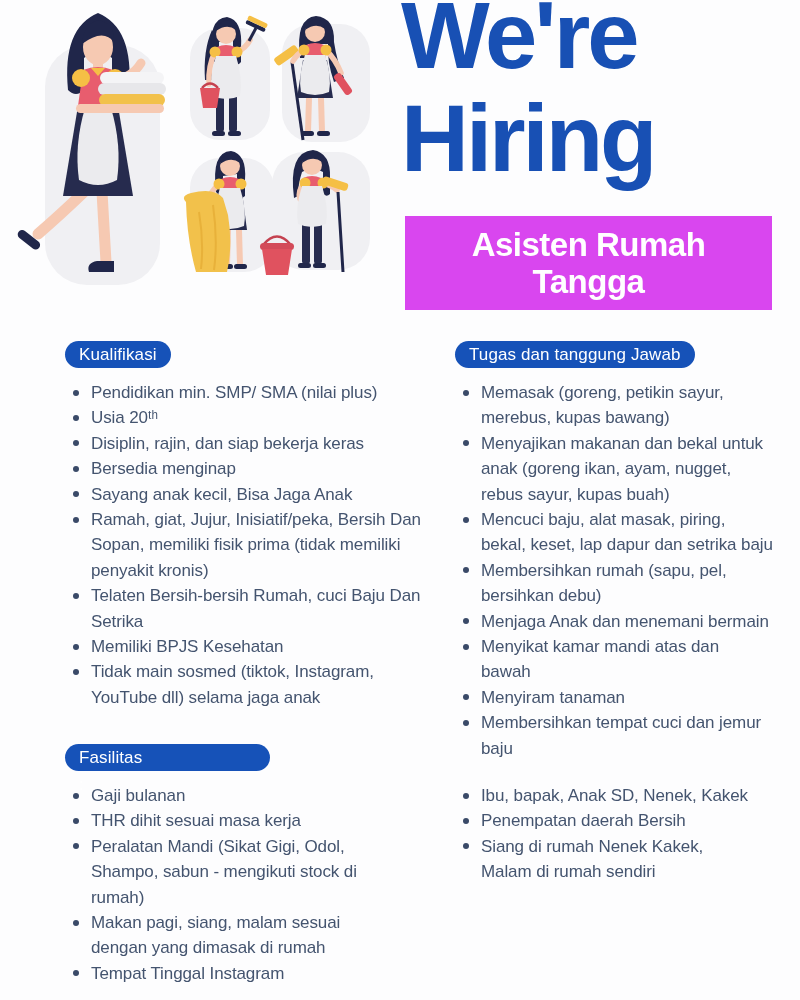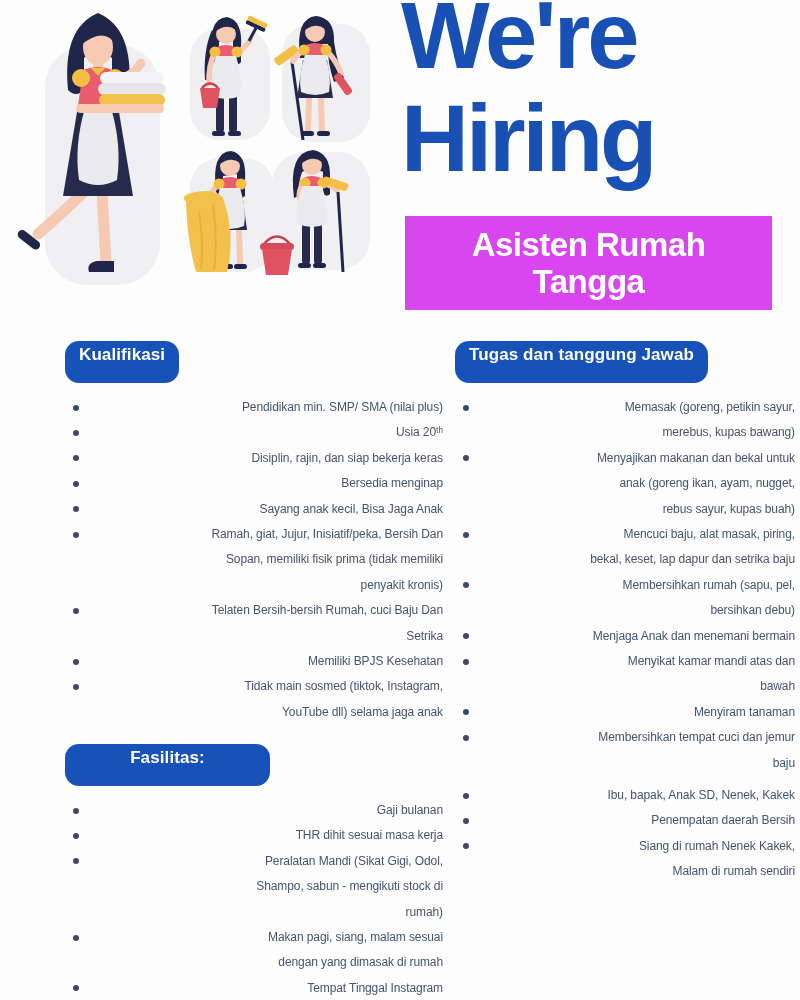--- a/index.html
+++ b/index.html
@@ -23,29 +23,29 @@
     letter-spacing:-0.5px;white-space:pre-line;
   }
   
   .block{position:absolute;}
   .block-kualifikasi{left:65px;top:341px;width:378px;}
   .block-fasilitas{left:65px;top:744px;width:378px;}
   .block-tugas{left:455px;top:341px;width:340px;}
   .block-keterangan{left:455px;top:771px;width:340px;}
   .pill{
     display:inline-block;background:#1652b8;color:#ffffff;
-    font-size:17px;line-height:27px;height:42px;padding:0 14px;
-    border-radius:14px;font-weight:700;letter-spacing:0.1px;
-  }
-  .pill-wide{width:177px;display:flex;justify-content:center;}
+    font-size:17px;line-height:27px;height:27px;padding:0 14px;
+    border-radius:14px;font-weight:400;letter-spacing:0.1px;
+  }
+  .pill-wide{width:177px;display:flex;justify-content:flex-start;flex-direction:column;}
   .block ul{margin:12px 0 0 0;padding:0;list-style:none;}
   .block li{
     position:relative;padding-left:26px;margin:0;
-    color:#44546f;font-size:12px;line-height:25.4px;
-    white-space:pre-line;letter-spacing:-0.1px;text-align:right;
+    color:#44546f;font-size:17px;line-height:25.4px;
+    white-space:pre-line;letter-spacing:-0.1px;
   }
   .block li::before{
     content:"";position:absolute;left:8px;top:9.5px;
     width:6px;height:6px;border-radius:50%;background:#3a4a68;
   }
 </style>
 </head>
 <body>
 
 <div class="poster">

